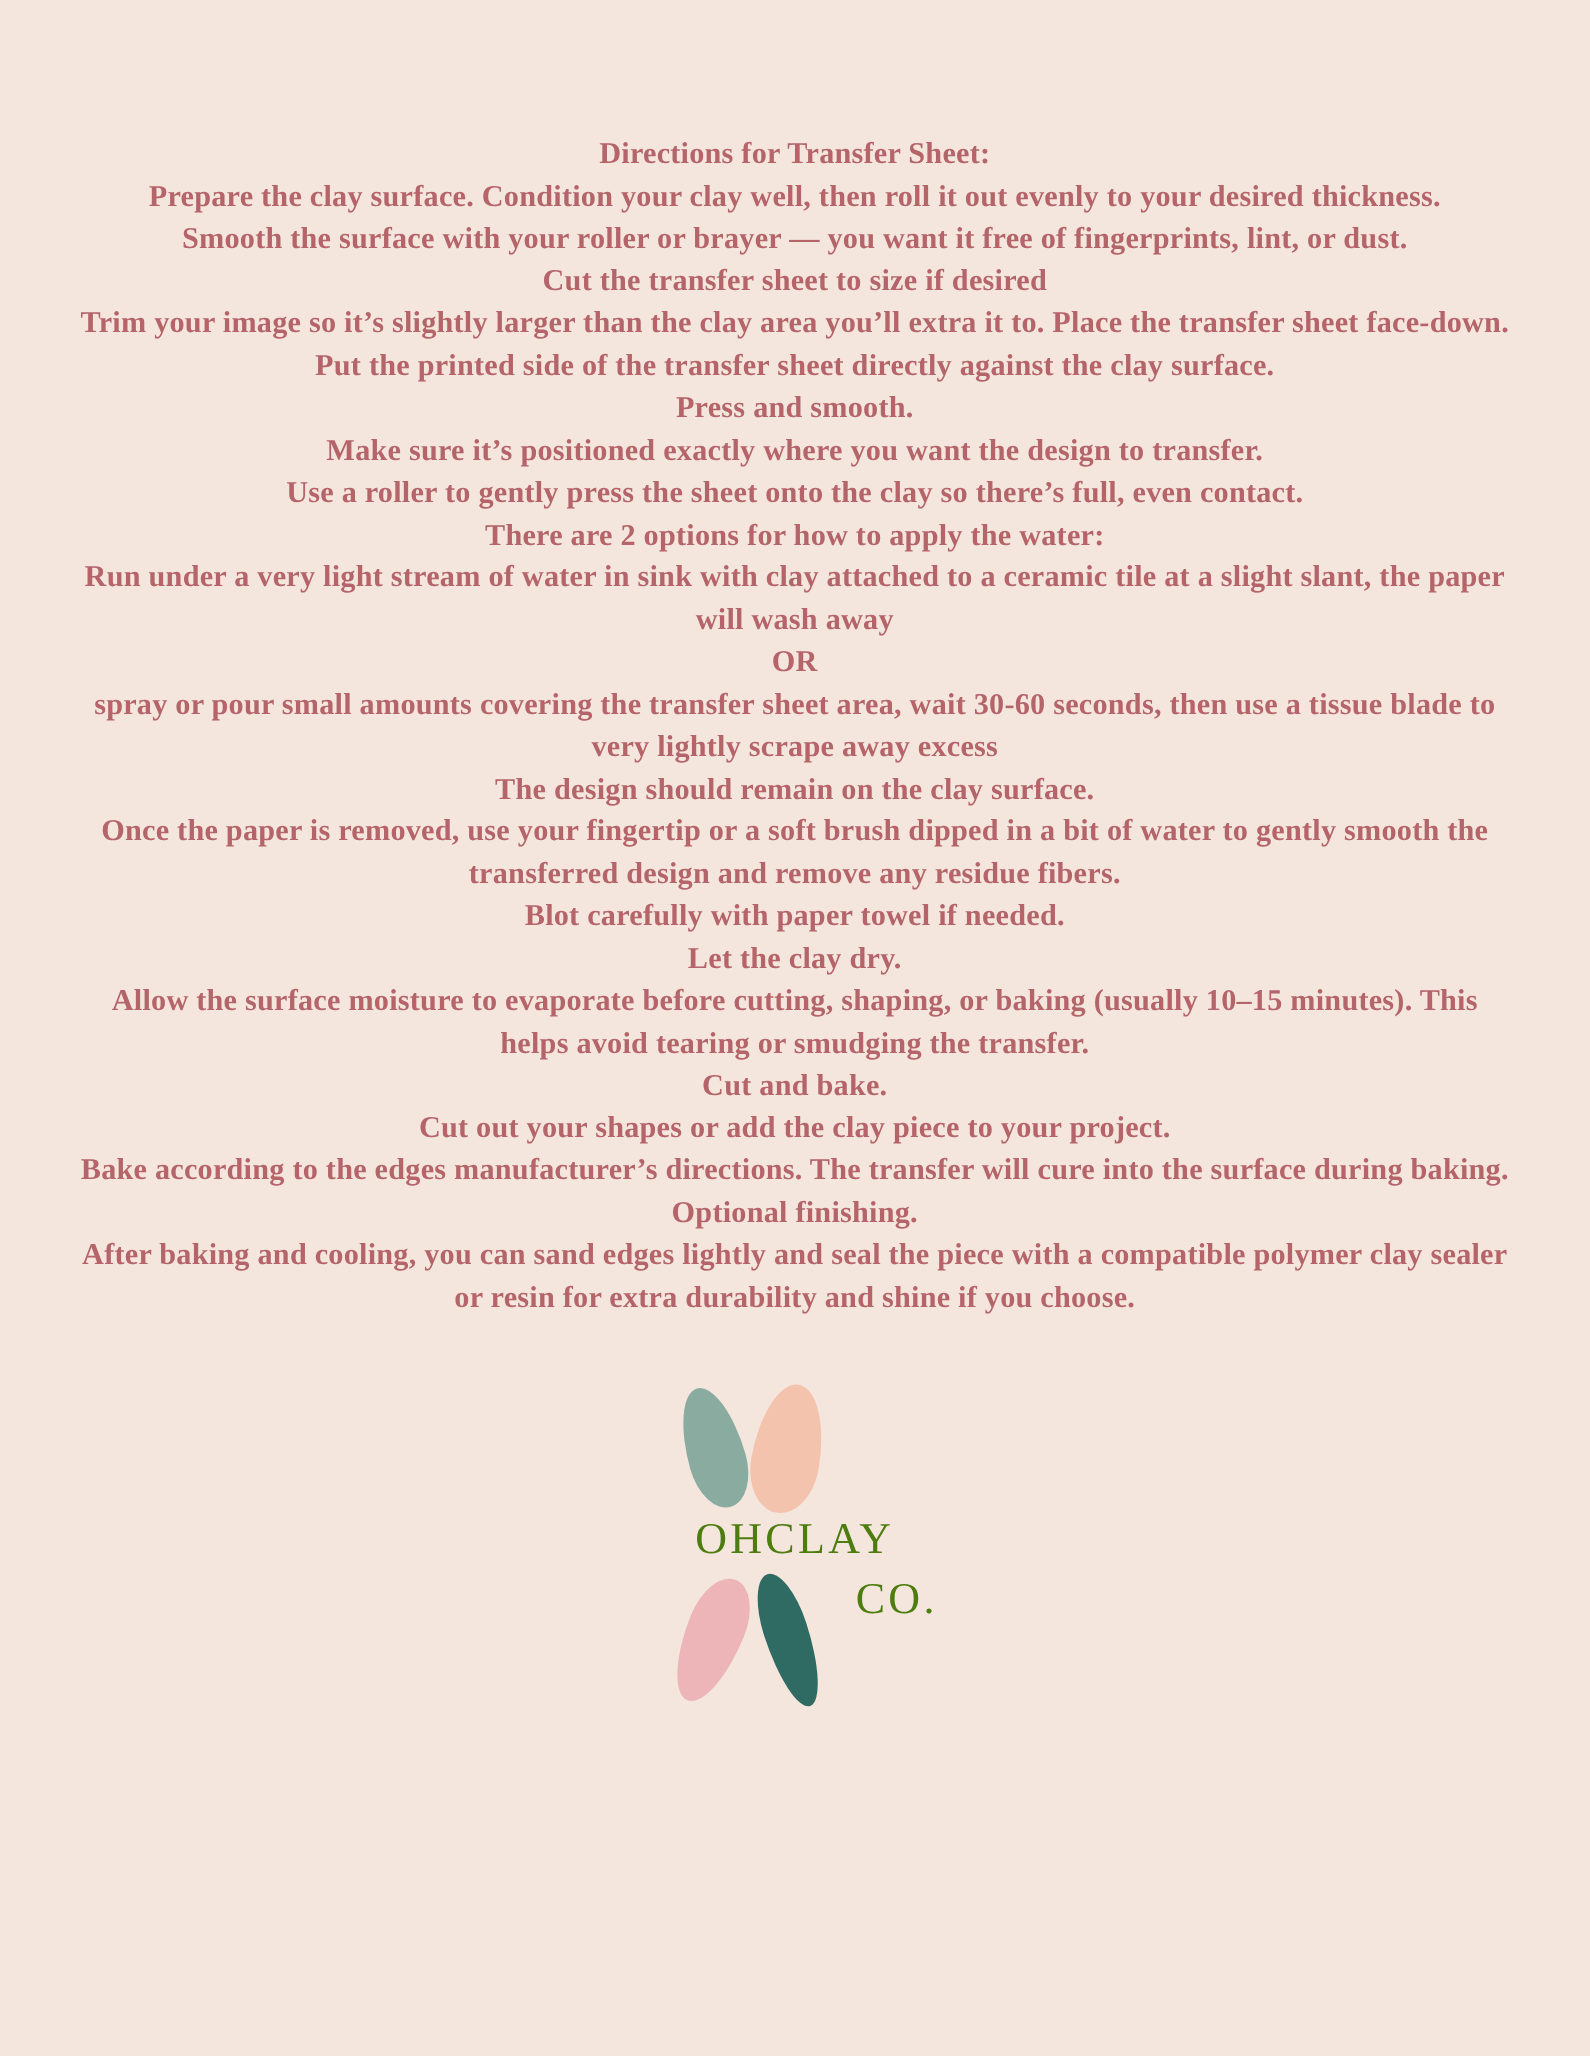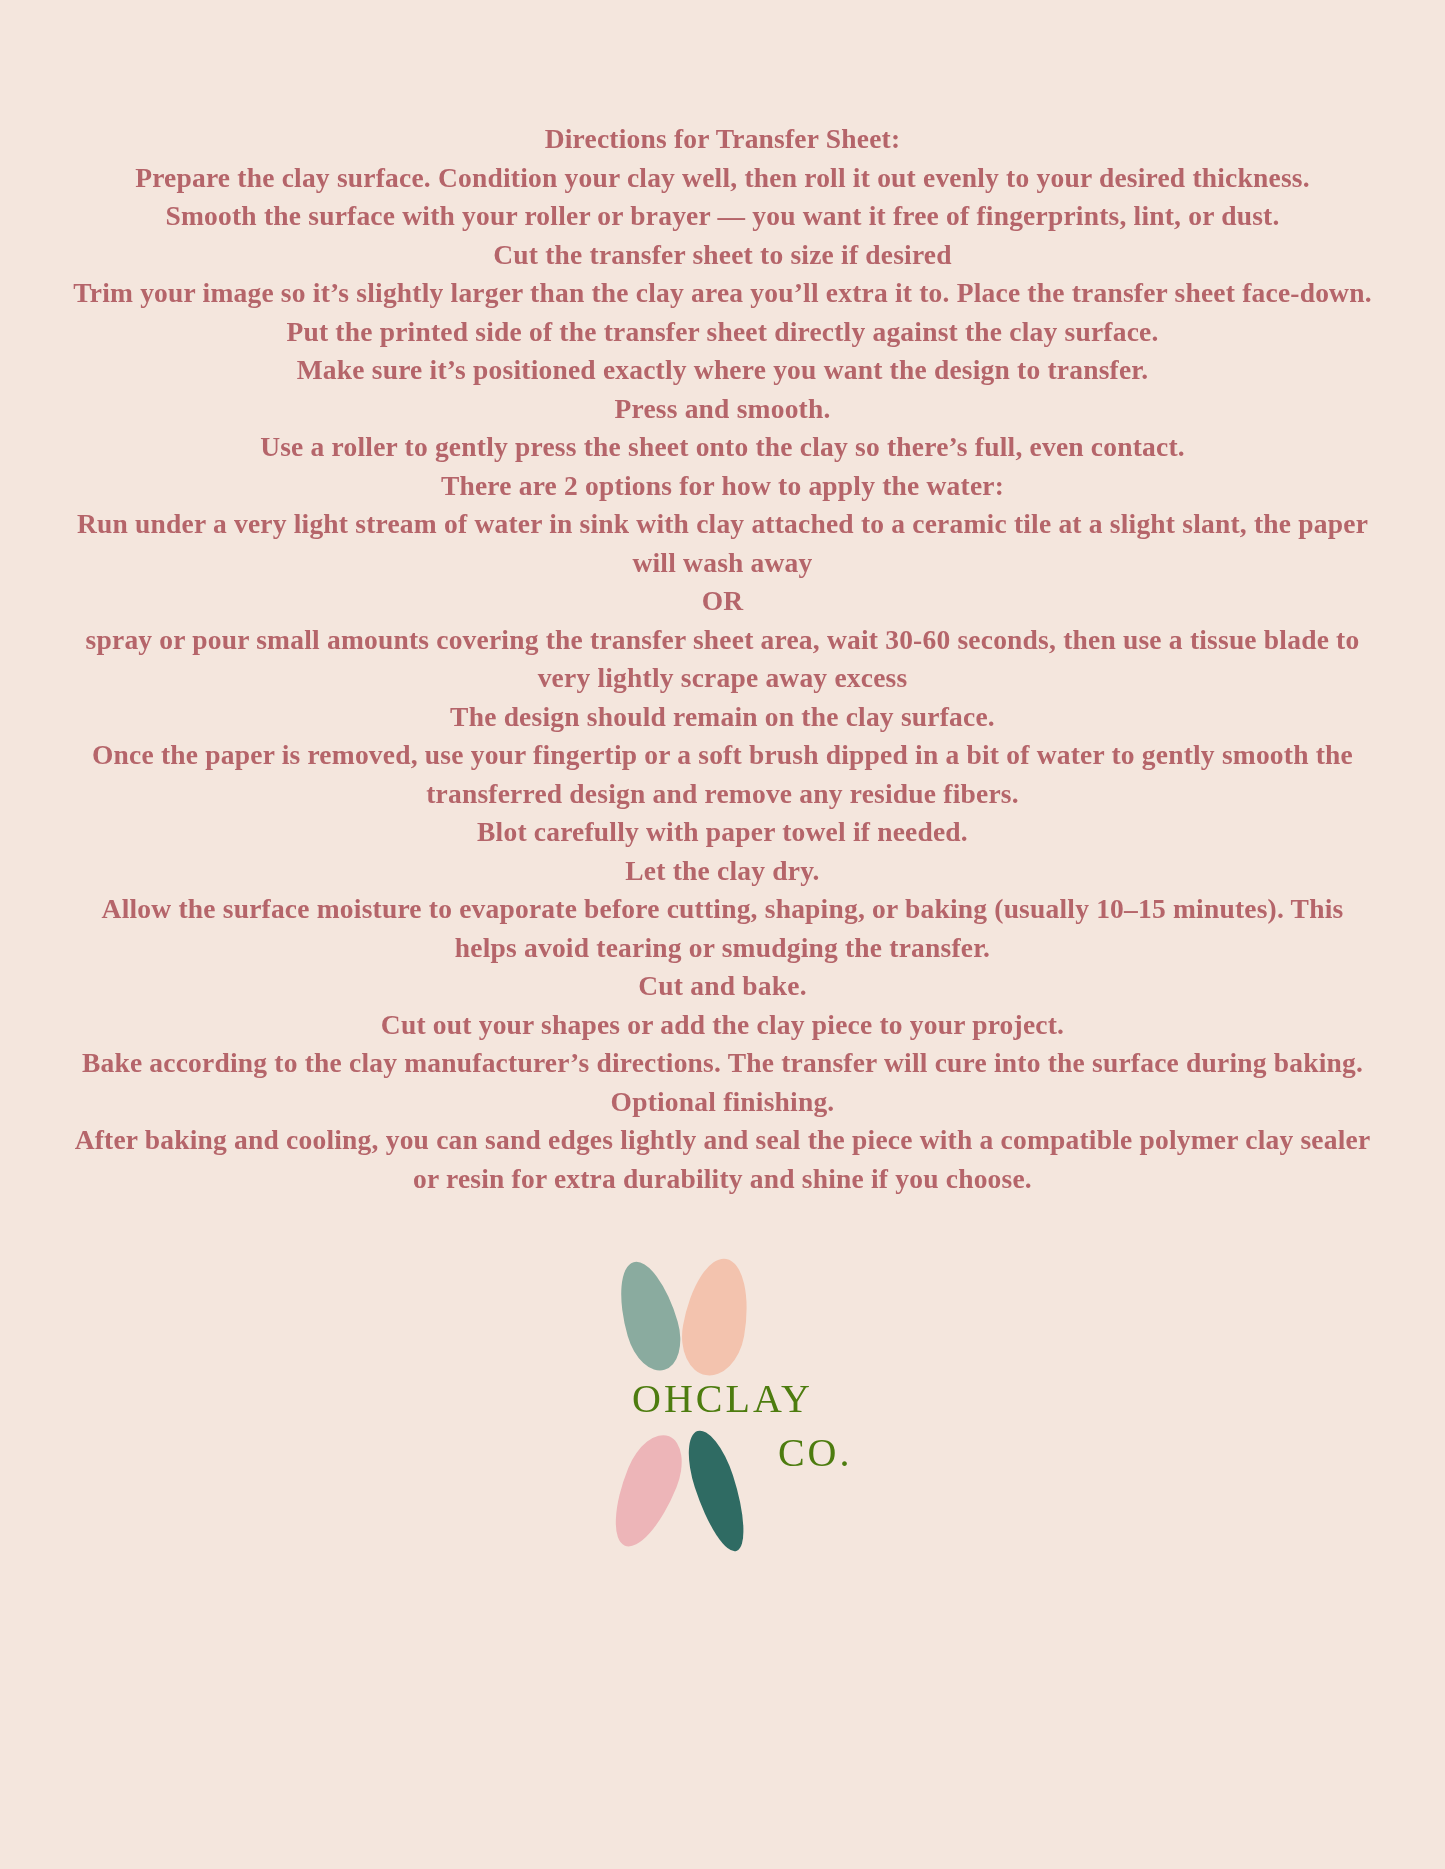--- a/index.html
+++ b/index.html
@@ -102,35 +102,35 @@
 
 <div class="page">
 
   <div class="directions">
     <p>Directions for Transfer Sheet:</p>
     <p>Prepare the clay surface. Condition your clay well, then roll it out evenly to your desired thickness.</p>
     <p>Smooth the surface with your roller or brayer — you want it free of fingerprints, lint, or dust.</p>
     <p>Cut the transfer sheet to size if desired</p>
     <p>Trim your image so it’s slightly larger than the clay area you’ll extra it to. Place the transfer sheet face-down.</p>
     <p>Put the printed side of the transfer sheet directly against the clay surface.</p>
+    <p>Press and smooth.</p>
     <p>Make sure it’s positioned exactly where you want the design to transfer.</p>
-    <p>Press and smooth.</p>
     <p>Use a roller to gently press the sheet onto the clay so there’s full, even contact.</p>
     <p>There are 2 options for how to apply the water:</p>
     <p>Run under a very light stream of water in sink with clay attached to a ceramic tile at a slight slant, the paper will wash away</p>
     <p>OR</p>
     <p>spray or pour small amounts covering the transfer sheet area, wait 30-60 seconds, then use a tissue blade to very lightly scrape away excess</p>
     <p>The design should remain on the clay surface.</p>
     <p>Once the paper is removed, use your fingertip or a soft brush dipped in a bit of water to gently smooth the transferred design and remove any residue fibers.</p>
     <p>Blot carefully with paper towel if needed.</p>
     <p>Let the clay dry.</p>
     <p>Allow the surface moisture to evaporate before cutting, shaping, or baking (usually 10–15 minutes). This helps avoid tearing or smudging the transfer.</p>
     <p>Cut and bake.</p>
     <p>Cut out your shapes or add the clay piece to your project.</p>
-    <p>Bake according to the clay manufacturer’s directions. The transfer will cure into the surface during baking.</p>
+    <p>Bake according to the edges manufacturer’s directions. The transfer will cure into the surface during baking.</p>
     <p>Optional finishing.</p>
     <p>After baking and cooling, you can sand edges lightly and seal the piece with a compatible polymer clay sealer or resin for extra durability and shine if you choose.</p>
   </div>
 
   <div class="logo-block">
     <div class="petal petal-green-top"></div>
     <div class="petal petal-peach-top"></div>
     <div class="petal petal-pink-bottom"></div>
     <div class="petal petal-teal-bottom"></div>
     <div class="brand">

